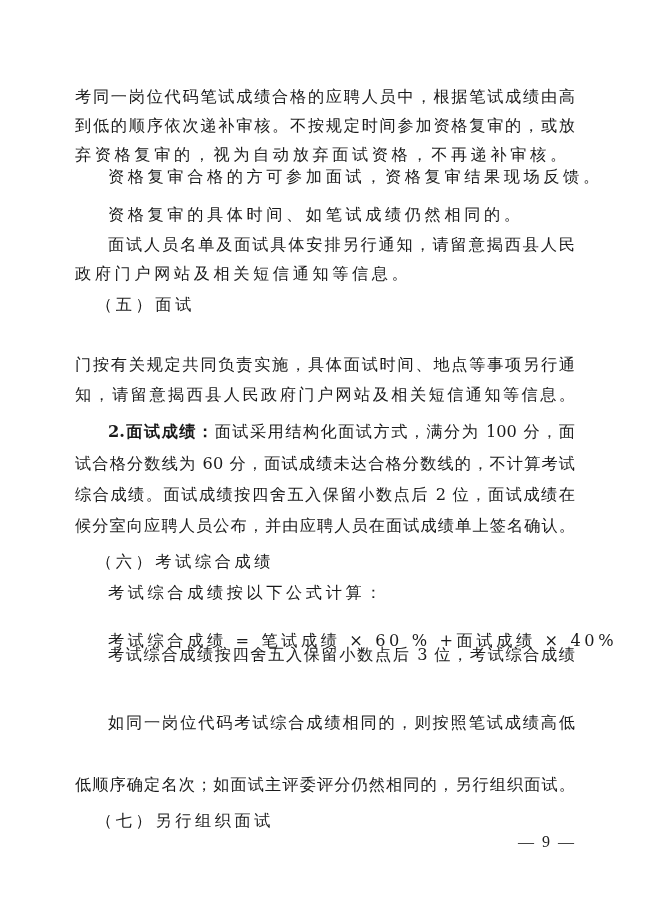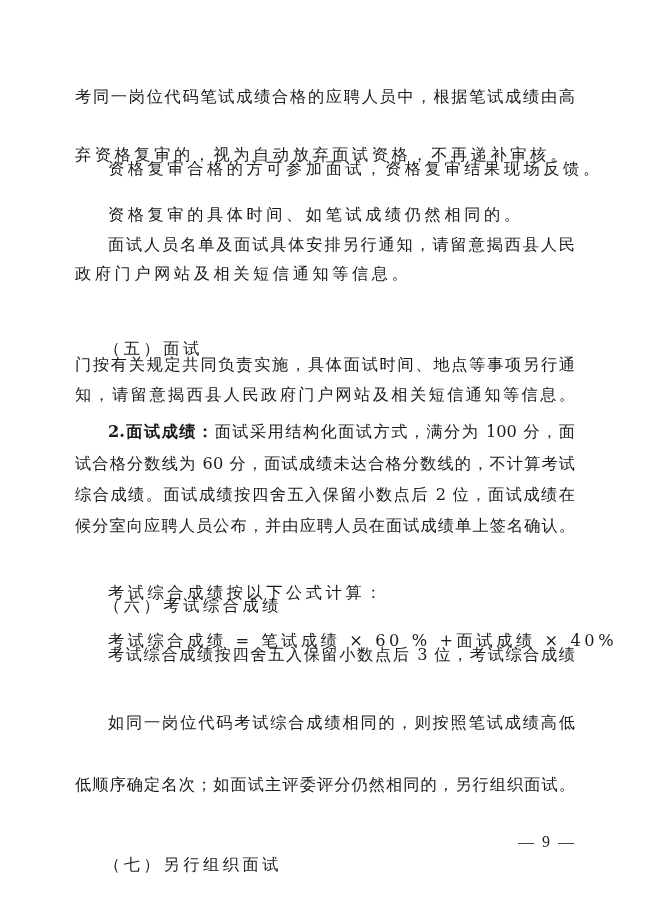--- a/index.html
+++ b/index.html
@@ -4,31 +4,32 @@
 <style>
   html, body { margin:0; padding:0; background:#ffffff; }
   body { width:650px; height:919px; position:relative; overflow:hidden;
          font-family: "DejaVu Serif", "Liberation Serif", serif; color:#1a1a1a; }
   .page { position:absolute; left:0; top:0; width:650px; height:919px; }
   .line { position:absolute; left:75px; width:500px; height:29px; line-height:29px;
           font-size:16.2px; white-space:nowrap; letter-spacing:3.6px; }
   .indent { left:108px; width:467px; }
   .justify { text-align:justify; text-align-last:justify; letter-spacing:0; }
   .bold { font-weight:bold; }
-  .heading { left:104px;margin-top:44px; }
+  .heading { left:96px; }
   .page-num { position:absolute; left:518px; top:833px; font-size:16px; letter-spacing:2px;
               font-family:"Liberation Serif", serif; color:#222; }
 </style>
 </head>
 <body>
 
 <div class="page">
   <div class="line justify" style="top:82px">考同一岗位代码笔试成绩合格的应聘人员中，根据笔试成绩由高</div>
+  <div class="line justify" style="top:111px">到低的顺序依次递补审核。不按规定时间参加资格复审的，或放</div>
   <div class="line" style="top:140px">弃资格复审的，视为自动放弃面试资格，不再递补审核。</div>
-  <div class="line indent" style="top:154px">资格复审合格的方可参加面试，资格复审结果现场反馈。</div>
+  <div class="line indent" style="top:162px">资格复审合格的方可参加面试，资格复审结果现场反馈。</div>
   <div class="line indent" style="top:200px">资格复审的具体时间、如笔试成绩仍然相同的。</div>
   <div class="line indent justify" style="top:230px">面试人员名单及面试具体安排另行通知，请留意揭西县人民</div>
   <div class="line" style="top:259px">政府门户网站及相关短信通知等信息。</div>
   <div class="line heading" style="top:290px">（五）面试</div>
 
   <div class="line justify" style="top:350px">门按有关规定共同负责实施，具体面试时间、地点等事项另行通</div>
   <div class="line justify" style="top:380px">知，请留意揭西县人民政府门户网站及相关短信通知等信息。</div>
 
   <div class="line indent justify" style="top:417px"><span class="bold">2.面试成绩：</span><span>面试采用结构化面试方式，满分为 100 分，面</span></div>
   <div class="line justify" style="top:449px">试合格分数线为 60 分，面试成绩未达合格分数线的，不计算考试</div>

